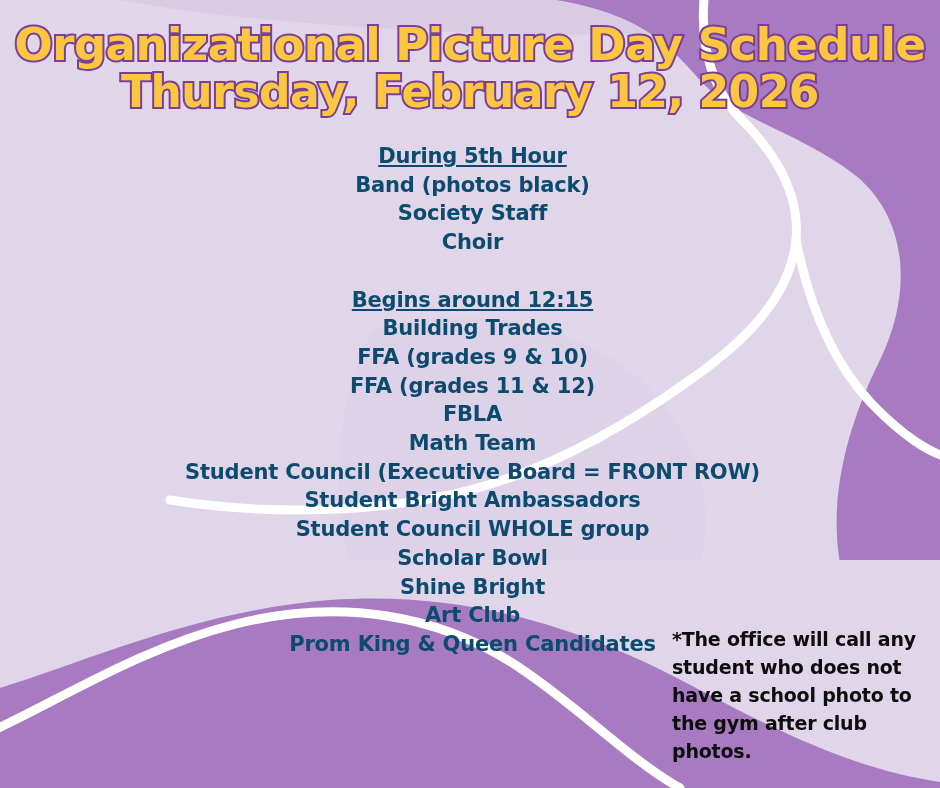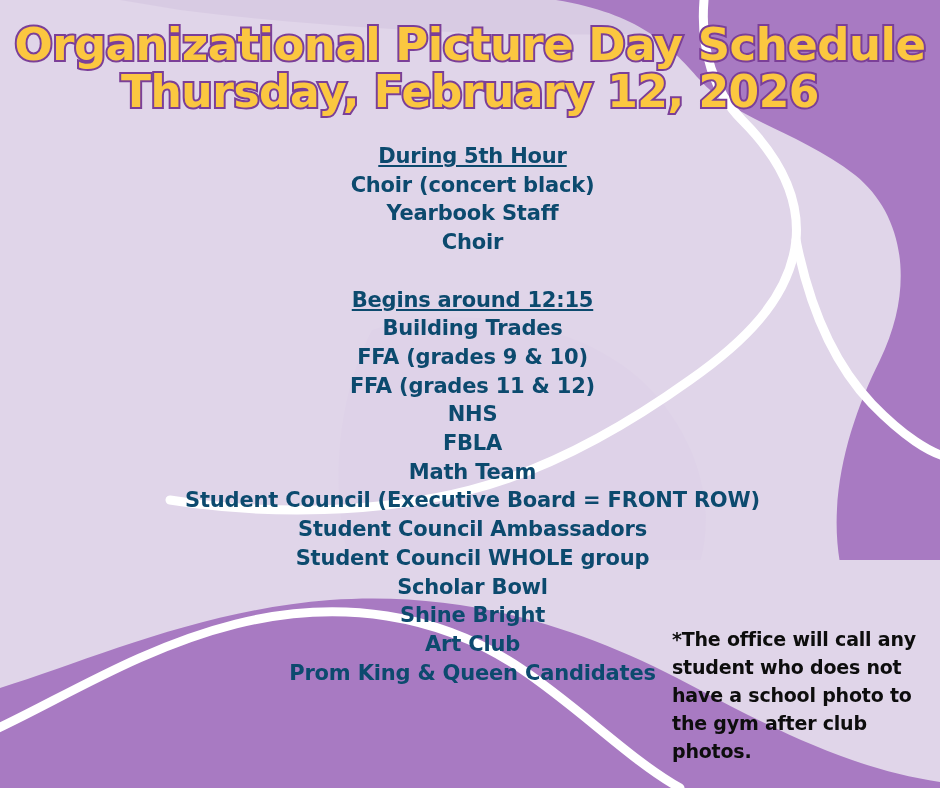--- a/index.html
+++ b/index.html
@@ -131,35 +131,34 @@
   <div class="content">
 
     <div id="title-block">
       <span class="title-line" id="title-line-1">Organizational Picture Day Schedule</span>
       <span class="title-line" id="title-line-2">Thursday, February 12, 2026</span>
     </div>
 
     <div id="schedule-body">
 
       <div class="sched-line header">During 5th Hour</div>
-      <div class="sched-line">Choir (concert black)</div>
-      <div class="sched-line">Yearbook Staff</div>
+      <div class="sched-line">Band (photos black)</div>
+      <div class="sched-line">Society Staff</div>
       <div class="sched-line">Choir</div>
 
       <div class="sched-line spacer"></div>
 
       <div class="sched-line header">Begins around 12:15</div>
       <div class="sched-line">Building Trades</div>
       <div class="sched-line">FFA (grades 9 &amp; 10)</div>
       <div class="sched-line">FFA (grades 11 &amp; 12)</div>
-      <div class="sched-line">NHS</div>
       <div class="sched-line">FBLA</div>
       <div class="sched-line">Math Team</div>
       <div class="sched-line">Student Council (Executive Board = FRONT ROW)</div>
-      <div class="sched-line">Student Council Ambassadors</div>
+      <div class="sched-line">Student Bright Ambassadors</div>
       <div class="sched-line">Student Council WHOLE group</div>
       <div class="sched-line">Scholar Bowl</div>
       <div class="sched-line">Shine Bright</div>
       <div class="sched-line">Art Club</div>
       <div class="sched-line">Prom King &amp; Queen Candidates</div>
     </div>
 
     <div id="footnote">*The office will call any student who does not have a school photo to the gym after club photos.</div>
 
   </div>

